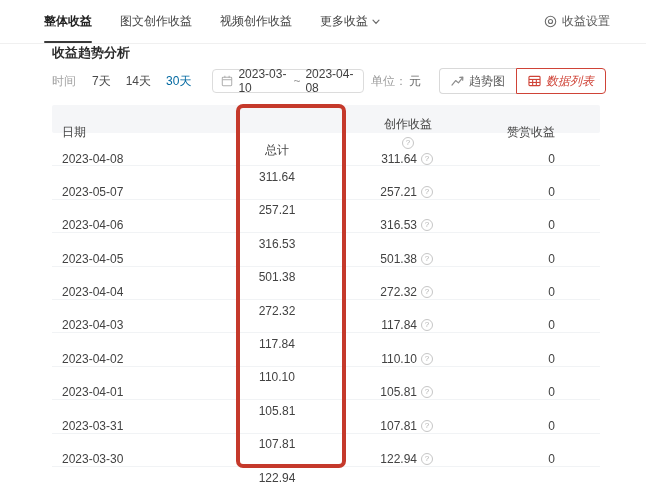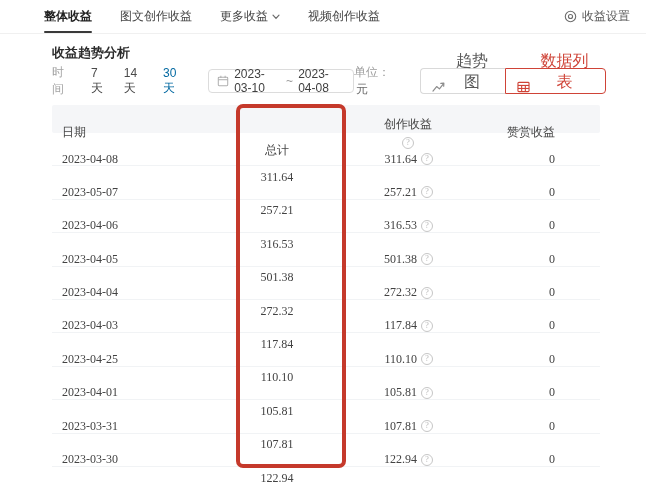--- a/index.html
+++ b/index.html
@@ -4,36 +4,36 @@
 <style>
   html,body { margin:0; padding:0; background:#fafafa; }
   * { box-sizing:border-box; }
   .canvas {
     position:relative; width:646px; height:485px; background:#ffffff;
     font-family:"Liberation Sans","DejaVu Sans",sans-serif; color:#3c3c3c;
     overflow:hidden;
   }
   
   .nav {
-    position:absolute; top:0; left:0; right:0; height:34px;
+    position:absolute; top:0; left:0; right:0; height:44px;
     display:flex; align-items:center; border-bottom:1px solid #f0f0f0;
   }
   .tabs { display:flex; align-items:center; padding-left:44px; gap:28px; height:100%; }
   .tab {
     position:relative; height:100%; display:flex; align-items:center;
     font-size:12px; color:#454545; cursor:pointer; white-space:nowrap;
   }
   .tab.active { color:#222; font-weight:bold; }
   .tab.active::after {
     content:""; position:absolute; left:0; right:0; bottom:0;
     height:2px; background:#3a3a3a; border-radius:1px;
   }
   .tab .chev { margin-left:4px; display:flex; align-items:center; }
   .settings {
-    margin-left:auto; margin-right:16px; display:flex; align-items:center; gap:5px;
+    margin-left:auto; margin-right:36px; display:flex; align-items:center; gap:5px;
     font-size:12px; color:#595959; cursor:pointer;
   }
   
   .section-title {
     position:absolute; top:44px; left:52px;
     font-size:13px; font-weight:bold; color:#2d2d2d;
   }
   
   .filter-row {
     position:absolute; top:68px; left:52px; right:40px; height:26px;
@@ -45,31 +45,31 @@
   .date-box {
     margin-left:6px; width:152px; height:24px; border:1px solid #dcdcdc;
     border-radius:4px; display:flex; align-items:center; gap:5px;
     padding:0 8px; color:#3f3f3f; cursor:pointer; background:#fff;
   }
   .date-box .sep { color:#9a9a9a; }
   .unit { margin-left:auto; color:#9c9c9c; margin-right:18px; }
   .unit .unit-val { color:#6b6b6b; margin-left:2px; }
   .seg { display:flex; align-items:center; }
   .seg-btn {
-    height:26px; display:flex; align-items:flex-end; gap:5px; padding:0 11px;
-    border:1px solid #d9d9d9; background:#fff; color:#5a5a5a; font-size:16px; cursor:pointer;
+    height:26px; display:flex; align-items:center; gap:5px; padding:0 11px;
+    border:1px solid #d9d9d9; background:#fff; color:#5a5a5a; font-size:12px; cursor:pointer;
   }
   .seg-btn.trend { border-radius:4px 0 0 4px; border-right:none; }
   .seg-btn.list {
-    border-radius:0 4px 4px 0; border:1px solid #cf4337; color:#cf4337;
+    border-radius:0 4px 4px 0; border:1px solid #cf4337; color:#cf4337;font-style:italic;
   }
   
   .table { position:absolute; top:105px; left:52px; width:548px; }
   .trow {
-    display:grid; grid-template-columns:190px 115px 120px 123px; align-items:center;font-family:Liberation Serif, serif;
+    display:grid; grid-template-columns:190px 115px 120px 123px; align-items:center;
   }
   .thead {
     height:28px; background:#f5f6f8; border-radius:2px;
     font-size:12px; color:#454545;
   }
   .tbody-row { height:33.4px; font-size:12px; color:#424242; border-bottom:1px solid #f1f3f5; background:#fff; }
   .c-date { padding-left:10px; text-align:left; }
   .c-total { text-align:center; padding-right:45px;margin-top:37px; }
   .c-creation { display:flex; justify-content:flex-end; align-items:center; gap:4px; padding-right:44px; }
   .thead .c-creation { padding-right:18px;flex-direction:column; }
@@ -88,29 +88,29 @@
 </style>
 </head>
 <body>
 
 <div class="canvas">
 
   <header class="nav">
     <div class="tabs">
       <div class="tab active">整体收益</div>
       <div class="tab">图文创作收益</div>
+      <div class="tab">视频创作收益</div>
       <div class="tab">
         <span>更多收益</span>
         <span class="chev icon">
           <svg width="8" height="6" viewBox="0 0 8 6">
               <path d="M1 1.2 L4 4.4 L7 1.2" fill="none" stroke="#6b6b6b" stroke-width="1.2" stroke-linecap="round"></path>
             </svg>
         </span>
       </div>
-      <div class="tab">视频创作收益</div>
     </div>
     <div class="settings">
       <span class="icon">
         <svg width="13" height="13" viewBox="0 0 14 14">
             <circle cx="7" cy="7" r="5.6" fill="none" stroke="#6e6e6e" stroke-width="1.2"></circle>
             <circle cx="7" cy="7" r="2.2" fill="none" stroke="#6e6e6e" stroke-width="1.2"></circle>
           </svg>
       </span>
       <span>收益设置</span>
     </div>
@@ -223,21 +223,21 @@
     <div class="trow tbody-row">
       <div class="c-date">2023-04-03</div>
       <div class="c-total">117.84</div>
       <div class="c-creation">
           <span>117.84</span>
           <span class="qmark">?</span>
         </div>
       <div class="c-reward">0</div>
     </div>
     <div class="trow tbody-row">
-      <div class="c-date">2023-04-25</div>
+      <div class="c-date">2023-04-02</div>
       <div class="c-total">110.10</div>
       <div class="c-creation">
           <span>110.10</span>
           <span class="qmark">?</span>
         </div>
       <div class="c-reward">0</div>
     </div>
     <div class="trow tbody-row">
       <div class="c-date">2023-04-01</div>
       <div class="c-total">105.81</div>

